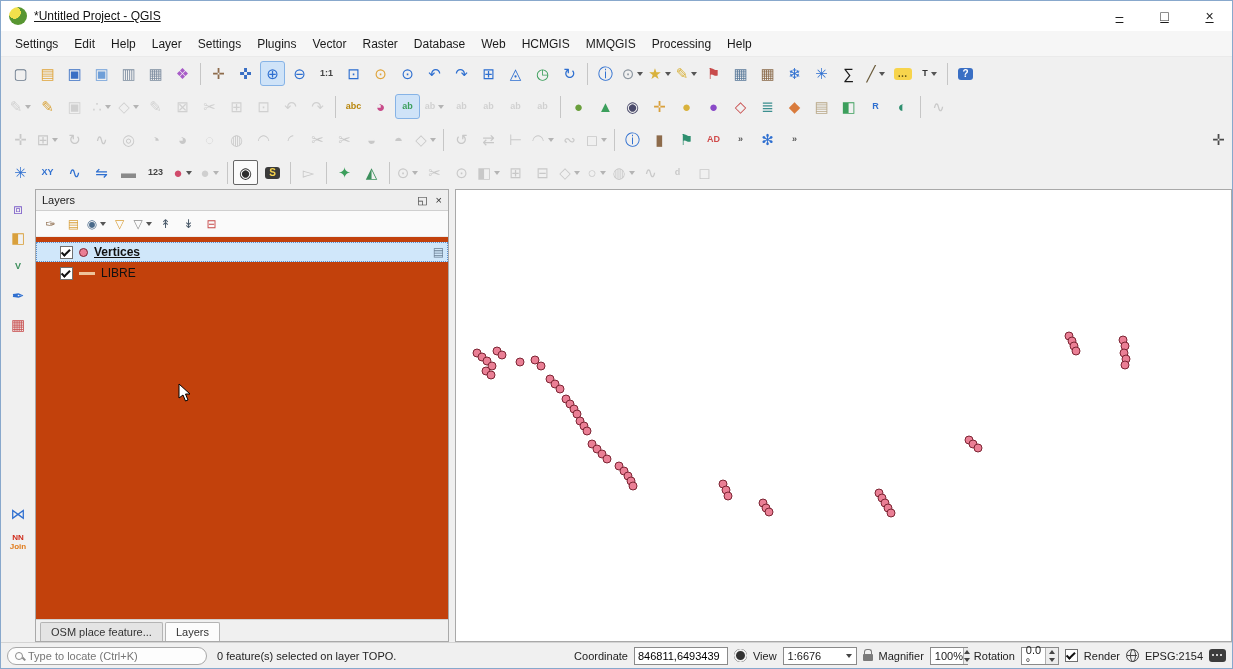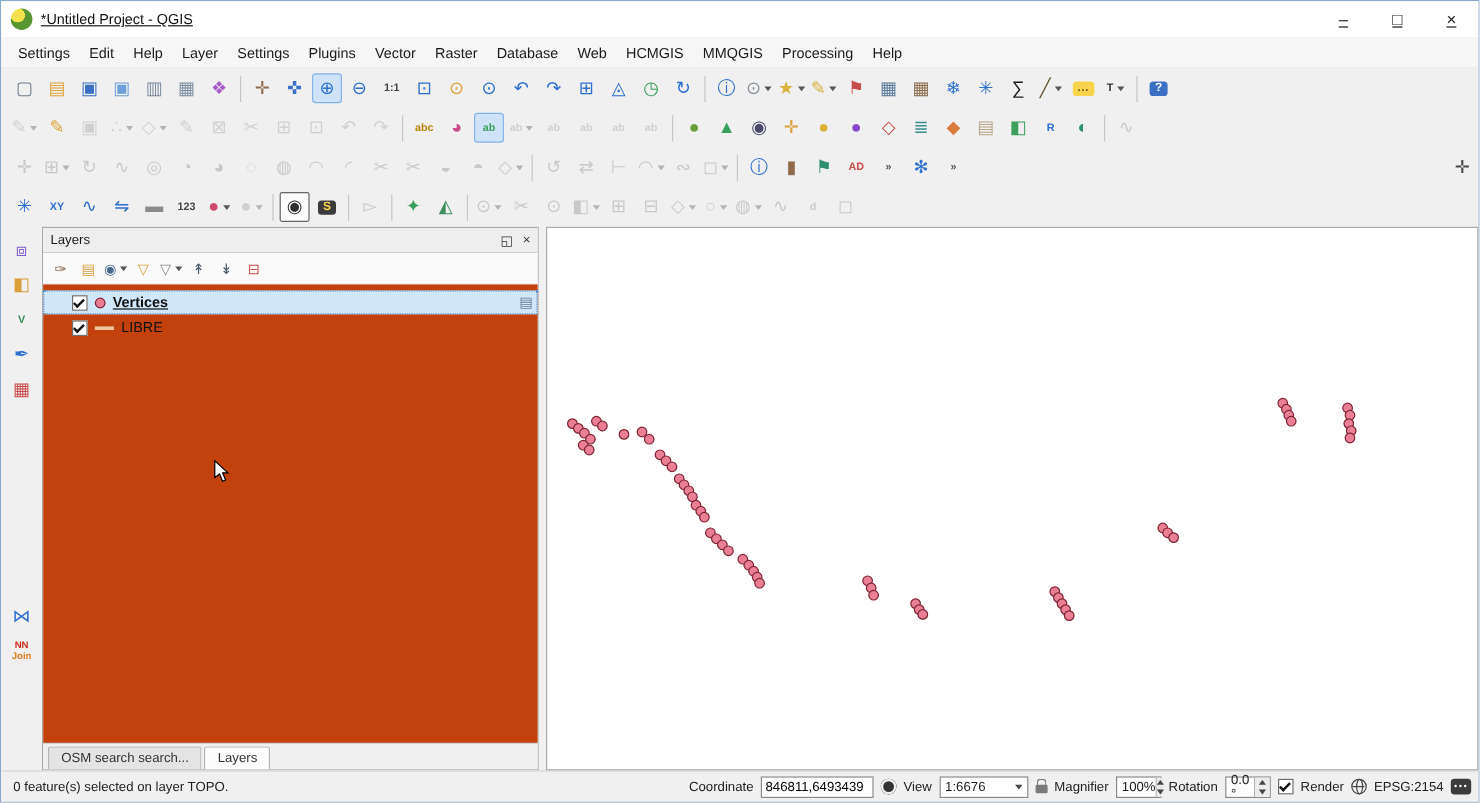--- a/index.html
+++ b/index.html
@@ -616,21 +616,21 @@
             <span class="flex1"></span>
             <span class="lind">▤</span>
           </div>
           <div class="lrow">
             <span class="cb on"></span>
             <span class="sym-line" style="background: rgb(238, 195, 154);"></span>
             <span class="lname">LIBRE</span>
           </div>
         </div>
       <div class="tabs" id="paneltabs">
-          <span class="tab">OSM search search...</span>
+          <span class="tab">OSM place feature...</span>
           <span class="tab active">Layers</span>
         </div>
     </div>
 
     <div class="splitter"></div>
 
     <div class="canvas" id="canvas">
     <div class="pt" style="left: 21px; top: 163px; background: rgb(234, 127, 149); border: 1.5px solid rgb(124, 36, 51);"></div>
         <div class="pt" style="left: 26px; top: 167px; background: rgb(234, 127, 149); border: 1.5px solid rgb(124, 36, 51);"></div>
         <div class="pt" style="left: 31px; top: 171px; background: rgb(234, 127, 149); border: 1.5px solid rgb(124, 36, 51);"></div>
@@ -682,20 +682,24 @@
         <div class="pt" style="left: 667px; top: 150px; background: rgb(234, 127, 149); border: 1.5px solid rgb(124, 36, 51);"></div>
         <div class="pt" style="left: 669px; top: 156px; background: rgb(234, 127, 149); border: 1.5px solid rgb(124, 36, 51);"></div>
         <div class="pt" style="left: 668px; top: 163px; background: rgb(234, 127, 149); border: 1.5px solid rgb(124, 36, 51);"></div>
         <div class="pt" style="left: 670px; top: 169px; background: rgb(234, 127, 149); border: 1.5px solid rgb(124, 36, 51);"></div>
         <div class="pt" style="left: 669px; top: 175px; background: rgb(234, 127, 149); border: 1.5px solid rgb(124, 36, 51);"></div>
       </div>
 
   </div>
 
   <div class="statusbar">
+    <div class="locate">
+      <span class="magicon"></span>
+      <input class="locate-in" placeholder="Type to locate (Ctrl+K)" style="">
+    </div>
     <span class="stext">0 feature(s) selected on layer TOPO.</span>
     <span class="flex1"></span>
     <span class="slabel">Coordinate</span>
     <input class="sinput coord" value="846811,6493439" style="">
     <span class="exticon"></span>
     <span class="slabel">View</span>
     <div class="combo">
       <span>1:6676</span>
       <span class="combo-arrow"></span>
     </div>

